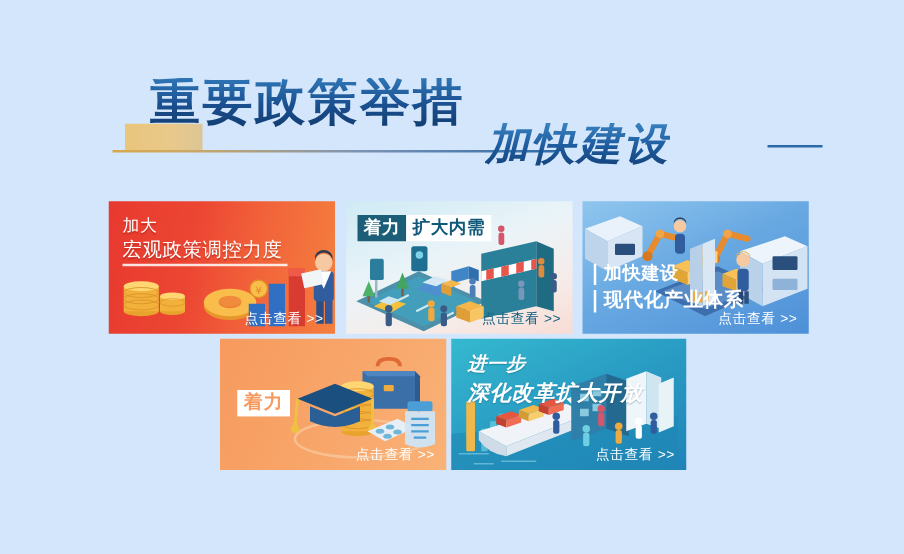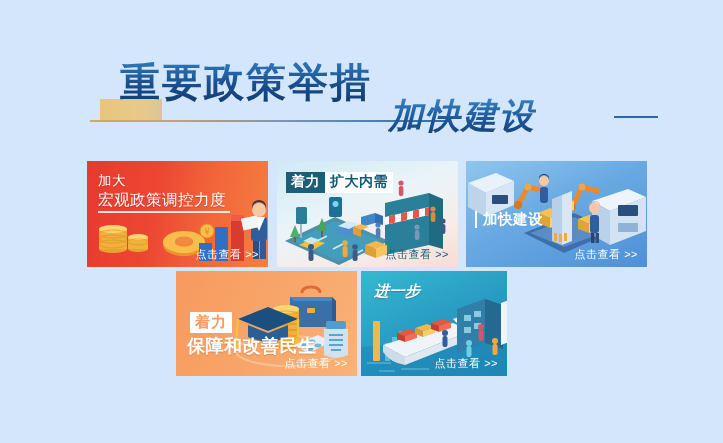--- a/index.html
+++ b/index.html
@@ -165,21 +165,21 @@
     border: 1.5px solid #ffffff; line-height: 1.12;
   }
   #card4 .t2 {
     position: absolute; left: 11px; top: 63px;
     font-size: 18px; font-weight: bold; color: #fff; letter-spacing: .5px;
     text-shadow: 0 1px 1px rgba(180,90,30,.35);
   }
 
   
   #card5 {
-    left: 361px; top: 271px; width: 146px; height: 105px;
+    left: 361px; top: 271px; width: 188px; height: 105px;
     background: linear-gradient(155deg, #35b9cf 0%, #2a9ec4 45%, #2083b8 100%);
   }
   #card5 .t1 {
     position: absolute; left: 13px; top: 11px;
     font-size: 15px; font-weight: bold; font-style: italic; color: #fff; letter-spacing: .5px;
     text-shadow: 0 1px 1px rgba(10,70,100,.35);
   }
   #card5 .t2 {
     position: absolute; left: 13px; top: 32px;
     font-size: 17px; font-weight: bold; font-style: italic; color: #fff; letter-spacing: .5px;
@@ -416,20 +416,21 @@
       <g>
         <rect x="124" y="54" width="9" height="18" rx="3" fill="#2f5d9e"></rect>
         <circle cx="128.5" cy="47" r="5.5" fill="#f6c9a2"></circle>
         <path d="M123 46 a5.5 5.5 0 0 1 11 0 l0 -2 a5.5 4 0 0 0 -11 0 z" fill="#e0b050"></path>
         <rect x="125" y="72" width="3.5" height="10" fill="#27456f"></rect>
         <rect x="129.5" y="72" width="3.5" height="10" fill="#2d4f7c"></rect>
       </g>
     </svg>
   </div>
   <div class="t1">加快建设</div>
+  <div class="t2">现代化产业体系</div>
   <div class="cta">点击查看 &gt;&gt;</div>
 </div>
 
 <div class="card" id="card4">
   <div class="scene">
     <svg width="181" height="105" viewBox="0 0 181 105">
 
       <ellipse cx="112" cy="80" rx="52" ry="15" fill="none" stroke="#f7c79a" stroke-width="2" opacity="0.8"></ellipse>
 
       <g>
@@ -478,21 +479,20 @@
         <g stroke="#4b9fd6" stroke-width="1.8">
           <line x1="153" y1="64" x2="167" y2="64"></line>
           <line x1="153" y1="69" x2="167" y2="69"></line>
           <line x1="153" y1="74" x2="167" y2="74"></line>
           <line x1="155" y1="79" x2="165" y2="79"></line>
         </g>
       </g>
     </svg>
   </div>
   <div class="zl">着力</div>
-  <div class="t2">保障和改善民生</div>
   <div class="cta">点击查看 &gt;&gt;</div>
 </div>
 
 <div class="card" id="card5">
   <div class="scene">
     <svg width="181" height="105" viewBox="0 0 181 105">
 
       <path d="M0 76 L181 62 L181 105 L0 105 Z" fill="#1f87b4" opacity="0.55"></path>
       <g stroke="#9fe0ee" stroke-width="1.2" opacity="0.5">
         <line x1="6" y1="92" x2="30" y2="92"></line>
@@ -565,14 +565,15 @@
         <circle cx="162" cy="62" r="3"></circle>
           <rect x="159.5" y="65" width="5" height="11" rx="2"></rect>
       </g>
       <g fill="#6fcfe2">
         <circle cx="108" cy="72" r="3"></circle>
           <rect x="105.5" y="75" width="5" height="11" rx="2"></rect>
       </g>
     </svg>
   </div>
   <div class="t1">进一步</div>
+  <div class="t2">深化改革扩大开放</div>
   <div class="cta">点击查看 &gt;&gt;</div>
 </div>
 
 </body></html>

